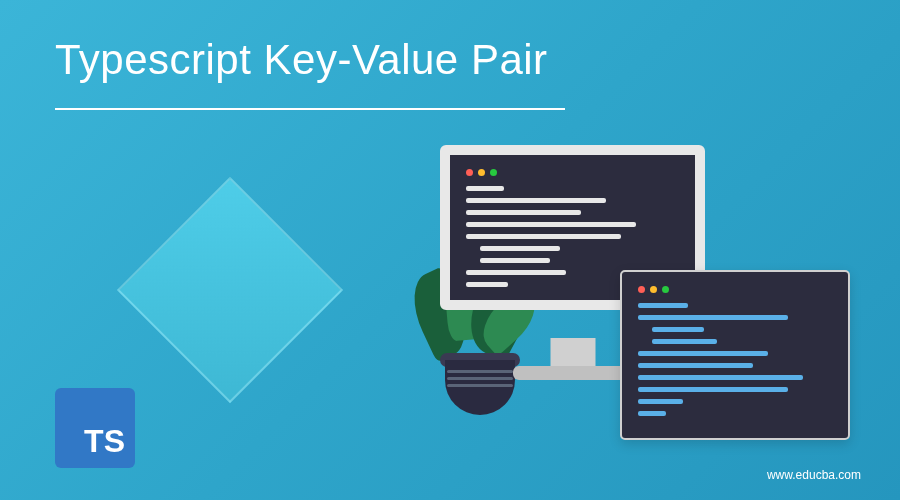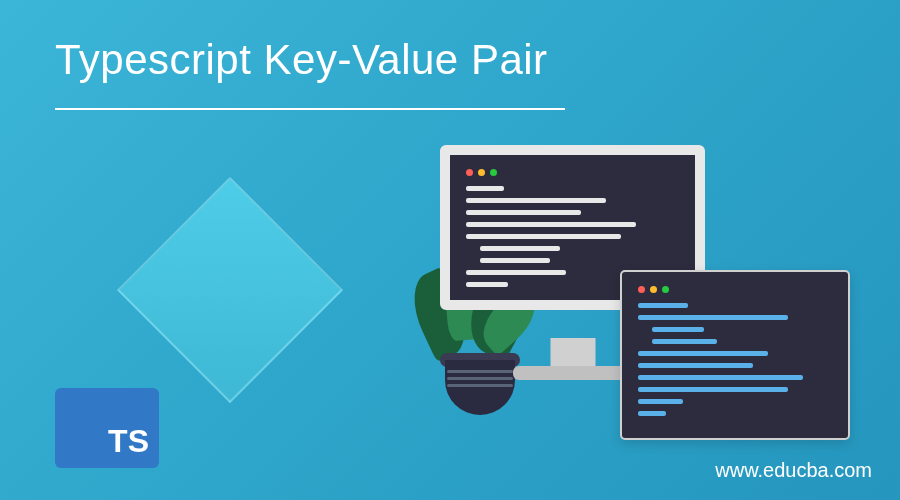--- a/index.html
+++ b/index.html
@@ -33,43 +33,43 @@
       left: 55px;
       width: 510px;
       height: 2px;
       background: white;
     }
     
     .ts-badge {
       position: absolute;
       bottom: 32px;
       left: 55px;
-      width: 104px;
+      width: 80px;
       height: 80px;
       background: #3178c6;
       border-radius: 6px;
       display: flex;
       align-items: flex-end;
       justify-content: flex-end;
       padding: 8px 10px;
     }
     
     .ts-badge-text {
       color: white;
       font-size: 32px;
       font-weight: bold;
       font-family: Arial, sans-serif;
     }
     
     .url {
       position: absolute;
       bottom: 18px;
-      right: 28px;
+      right: 39px;
       color: white;
-      font-size: 20px;
+      font-size: 12px;
     }
     
     
     .diamond {
       position: absolute;
       left: 150px;
       top: 210px;
       width: 160px;
       height: 160px;
       background: linear-gradient(135deg, #4ecde8 0%, #3eb8d4 100%);

